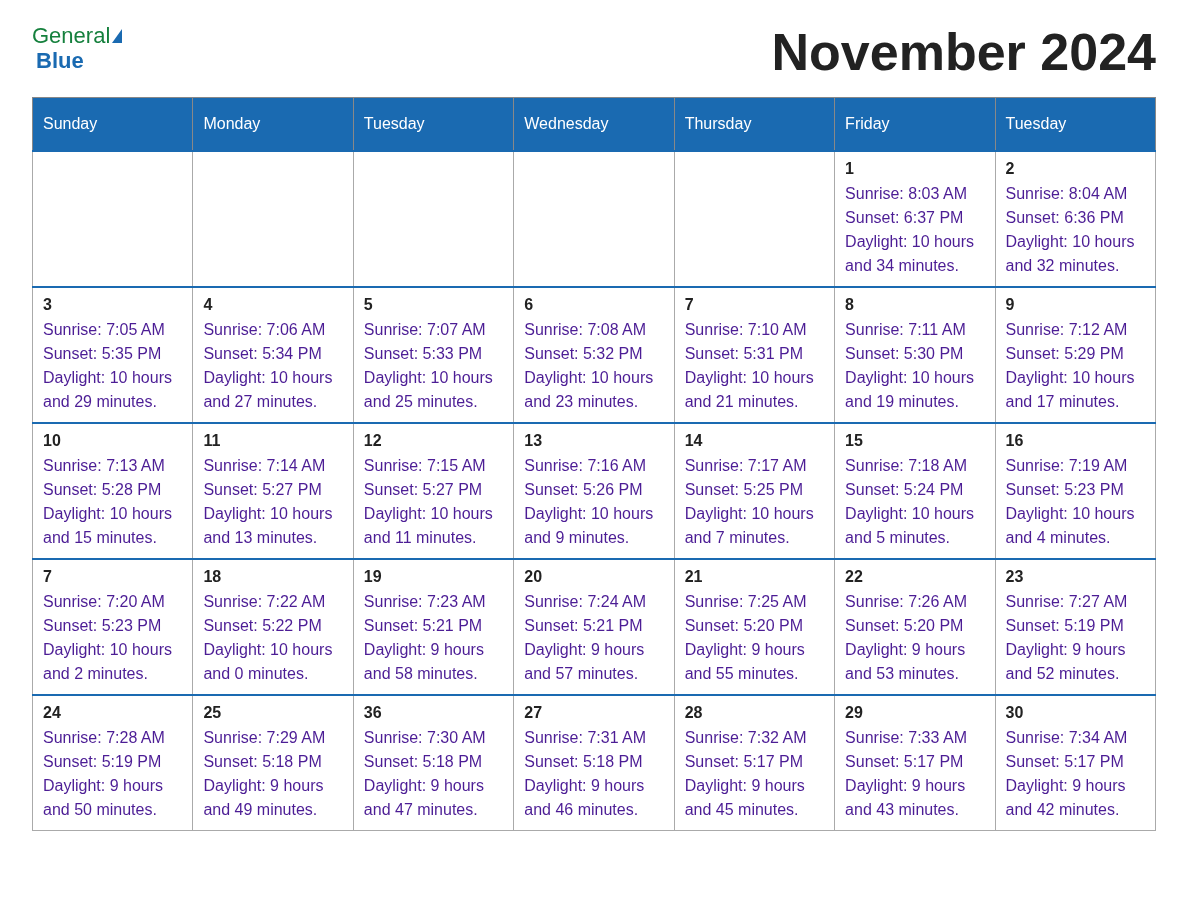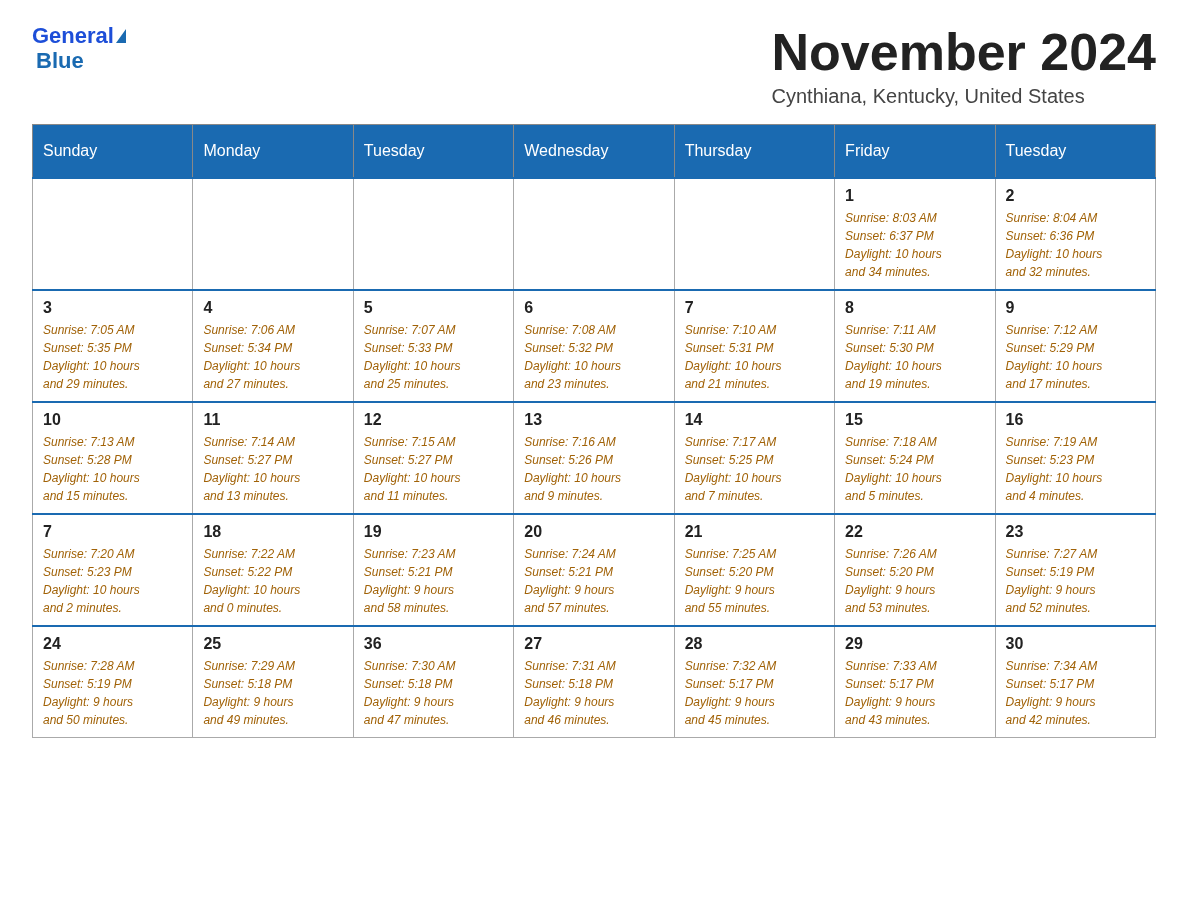--- a/index.html
+++ b/index.html
@@ -16,22 +16,22 @@
       align-items: flex-start;
       margin-bottom: 16px;
     }
     .logo {
       display: flex;
       flex-direction: column;
       align-items: flex-start;
     }
     .logo-general {
       font-size: 22px;
-      font-weight: bold;
-      color: #1d4ed8;
+      font-weight: normal;
+      color: #15803d;
       line-height: 1.1;
     }
     .logo-blue {
       color: #1a6ab1;
       font-size: 22px;
       font-weight: bold;
     }
     .logo-triangle {
       display: inline-block;
       width: 0;
@@ -83,43 +83,41 @@
       background: #fff;
     }
     .day-number {
       font-size: 16px;
       color: #222;
       font-weight: bold;
       margin-bottom: 4px;
       display: block;
     }
     .day-info {
-      font-size: 12px;
-      color: #a16207;
+      font-size: 16px;
+      color: #4c1d95;
       line-height: 1.5;
-      font-style: italic;
     }
     .week-row td {
       border-top: 2px solid #1a6ab1;
     }
   </style>
 </head>
 <body>
 
 <div class="header-area">
   <div class="logo">
     <div style="display:flex;align-items:center;">
       <span class="logo-general">General</span>
       <span class="logo-triangle"></span>
     </div>
     <span class="logo-blue" style="margin-left:4px;">Blue</span>
   </div>
   <div class="title-area">
     <div class="month-title">November 2024</div>
-    <div class="location-title">Cynthiana, Kentucky, United States</div>
   </div>
 </div>
 
 <table class="calendar">
   <thead>
     <tr>
     <th>Sunday</th>
         <th>Monday</th>
         <th>Tuesday</th>
         <th>Wednesday</th>

